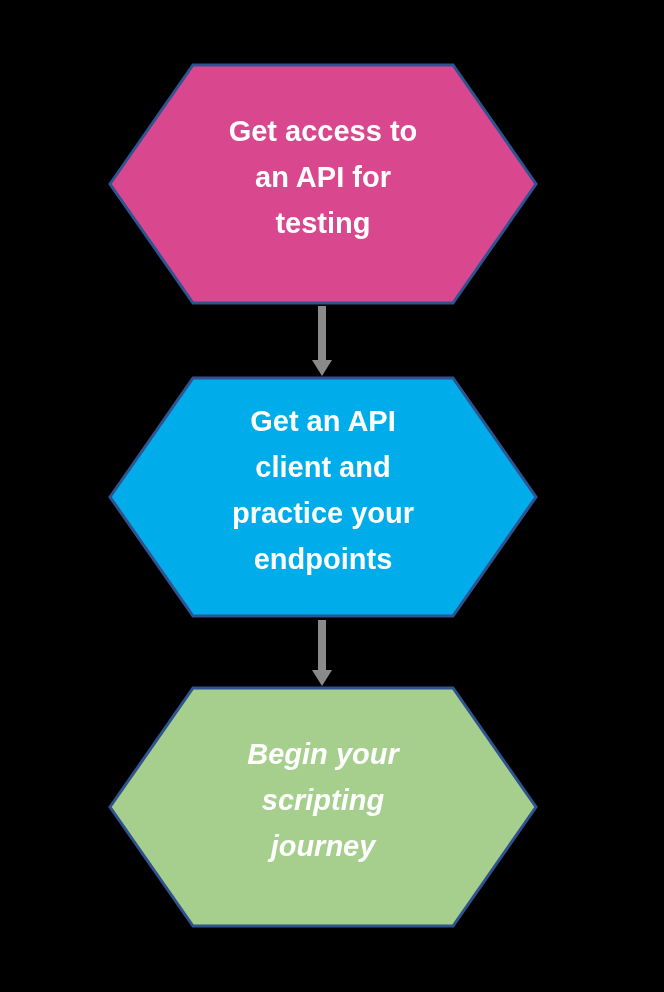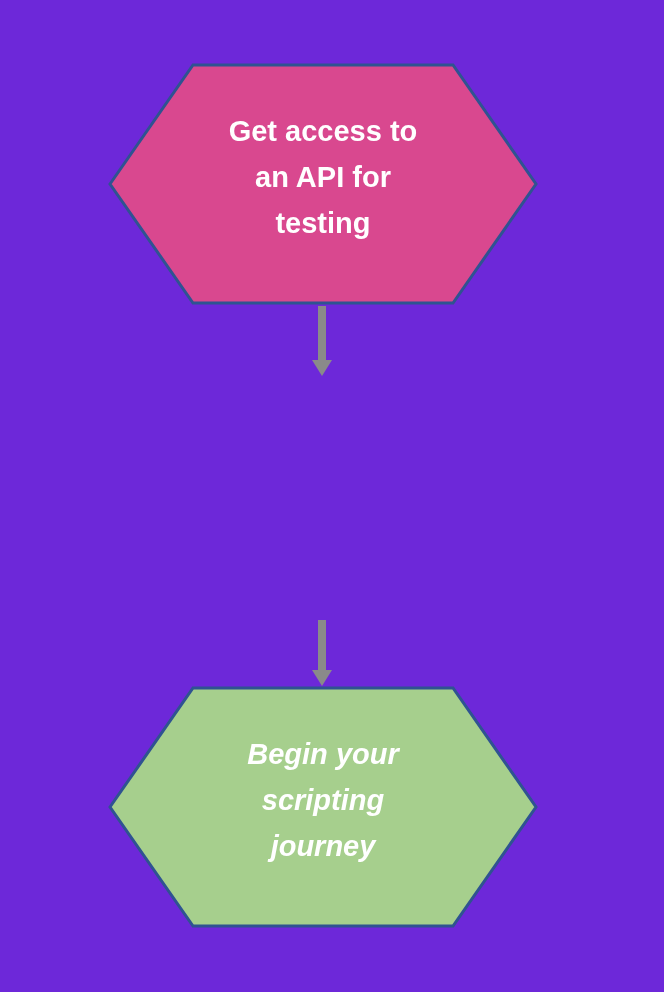--- a/index.html
+++ b/index.html
@@ -1,20 +1,20 @@
 <!DOCTYPE html>
 <html><head>
 <meta charset="utf-8">
 <style>
   html, body { margin: 0; padding: 0; background: #FFFFFF; }
   .canvas {
     position: relative;
     width: 664px;
     height: 992px;
-    background: #6d28d9;
+    background: #000000;
     overflow: hidden;
     font-family: "Liberation Sans", sans-serif;
   }
   .hex {
     position: absolute;
     left: 108px;
     width: 430px;
     height: 244px;
   }
   .hex svg {
@@ -82,20 +82,29 @@
     <div class="hex-label">Get access to
 an API for
 testing</div>
   </div>
 
   <div class="arrow" id="arrow1">
     <div class="arrow-shaft"></div>
     <div class="arrow-head"></div>
   </div>
 
+  <div class="hex" id="hex2">
+    <svg viewBox="0 0 430 244" aria-hidden="true">
+      <polygon points="2,122 85,3 345,3 428,122 345,241 85,241" fill="#00ACEA" stroke="#2F5391"></polygon>
+    </svg>
+    <div class="hex-label">Get an API
+client and
+practice your
+endpoints</div>
+  </div>
 
   <div class="arrow" id="arrow2">
     <div class="arrow-shaft"></div>
     <div class="arrow-head"></div>
   </div>
 
   <div class="hex" id="hex3">
     <svg viewBox="0 0 430 244" aria-hidden="true">
       <polygon points="2,122 85,3 345,3 428,122 345,241 85,241" fill="#A6CF8D" stroke="#2F5391"></polygon>
     </svg>

